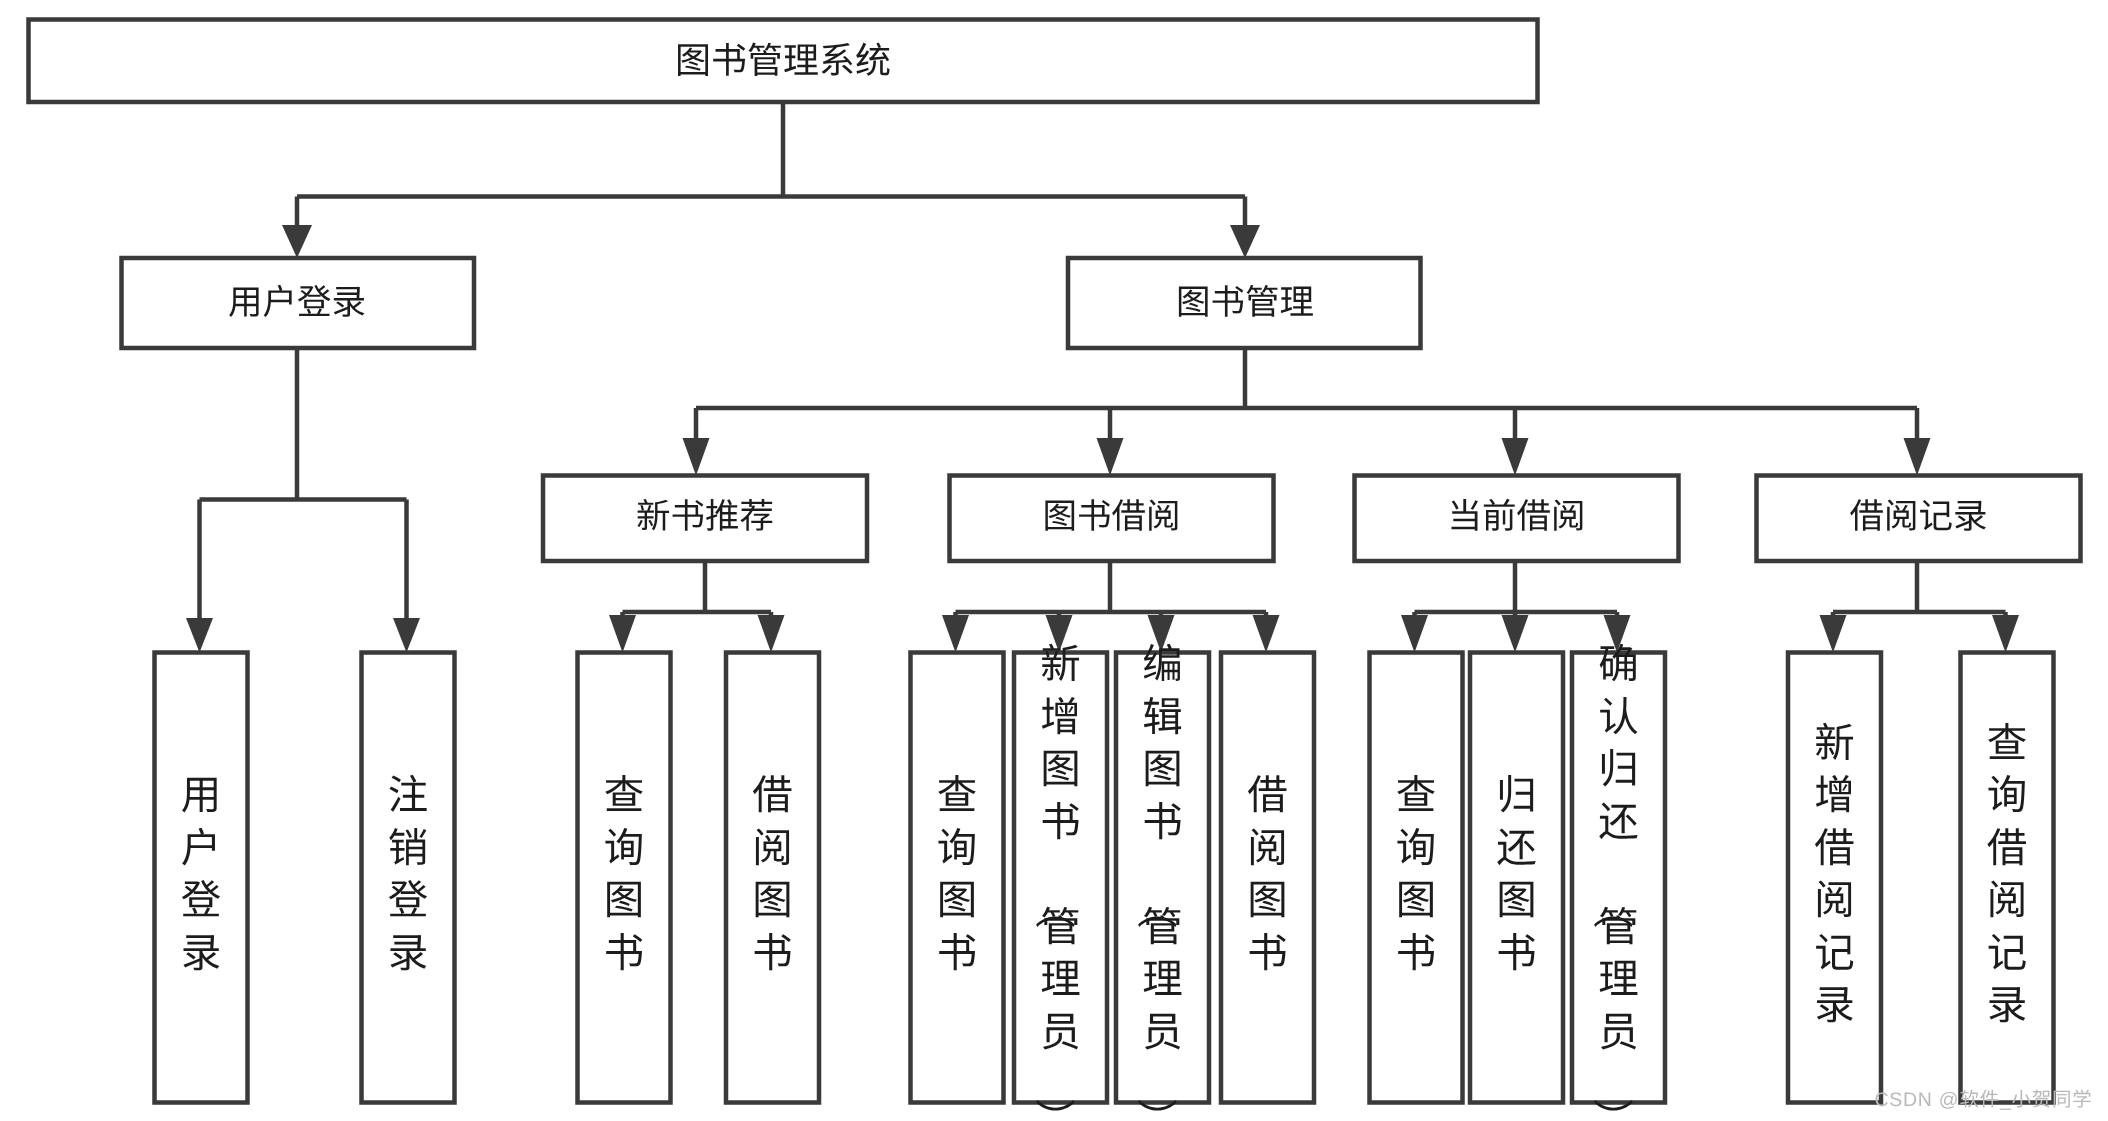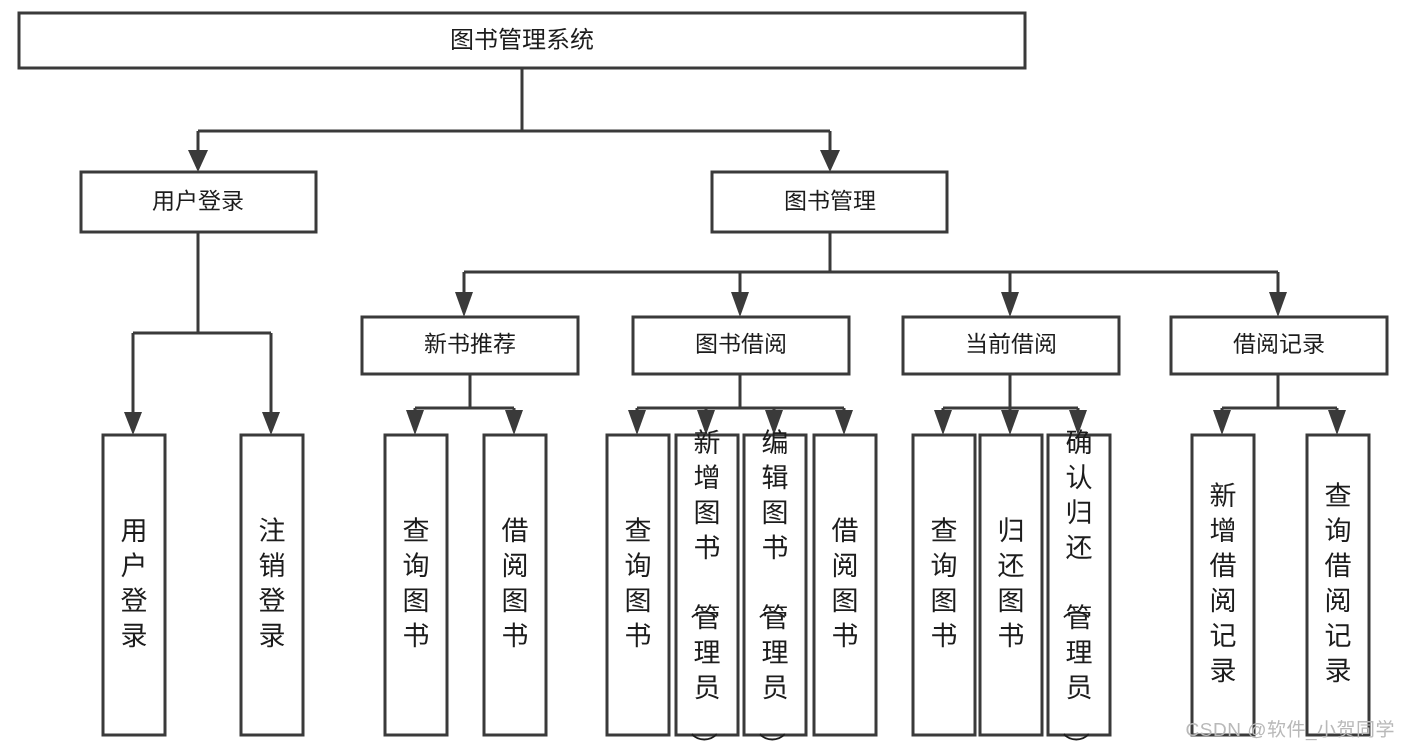--- a/index.html
+++ b/index.html
@@ -62,21 +62,21 @@
     font-size: 27px;
     fill: #1c1c1c;
     text-anchor: middle;
     dominant-baseline: middle;
   }
   .watermark-text {
     position: absolute;
     right: 10px;
     bottom: 6px;
     font-family: "Liberation Sans", "DejaVu Sans", sans-serif;
-    font-size: 19px;
+    font-size: 13px;
     color: #b9b9b9;
     letter-spacing: 0.5px;
     white-space: nowrap;
     user-select: none;
   }
 </style>
 </head>
 <body>
 
 <div id="diagram-root">

